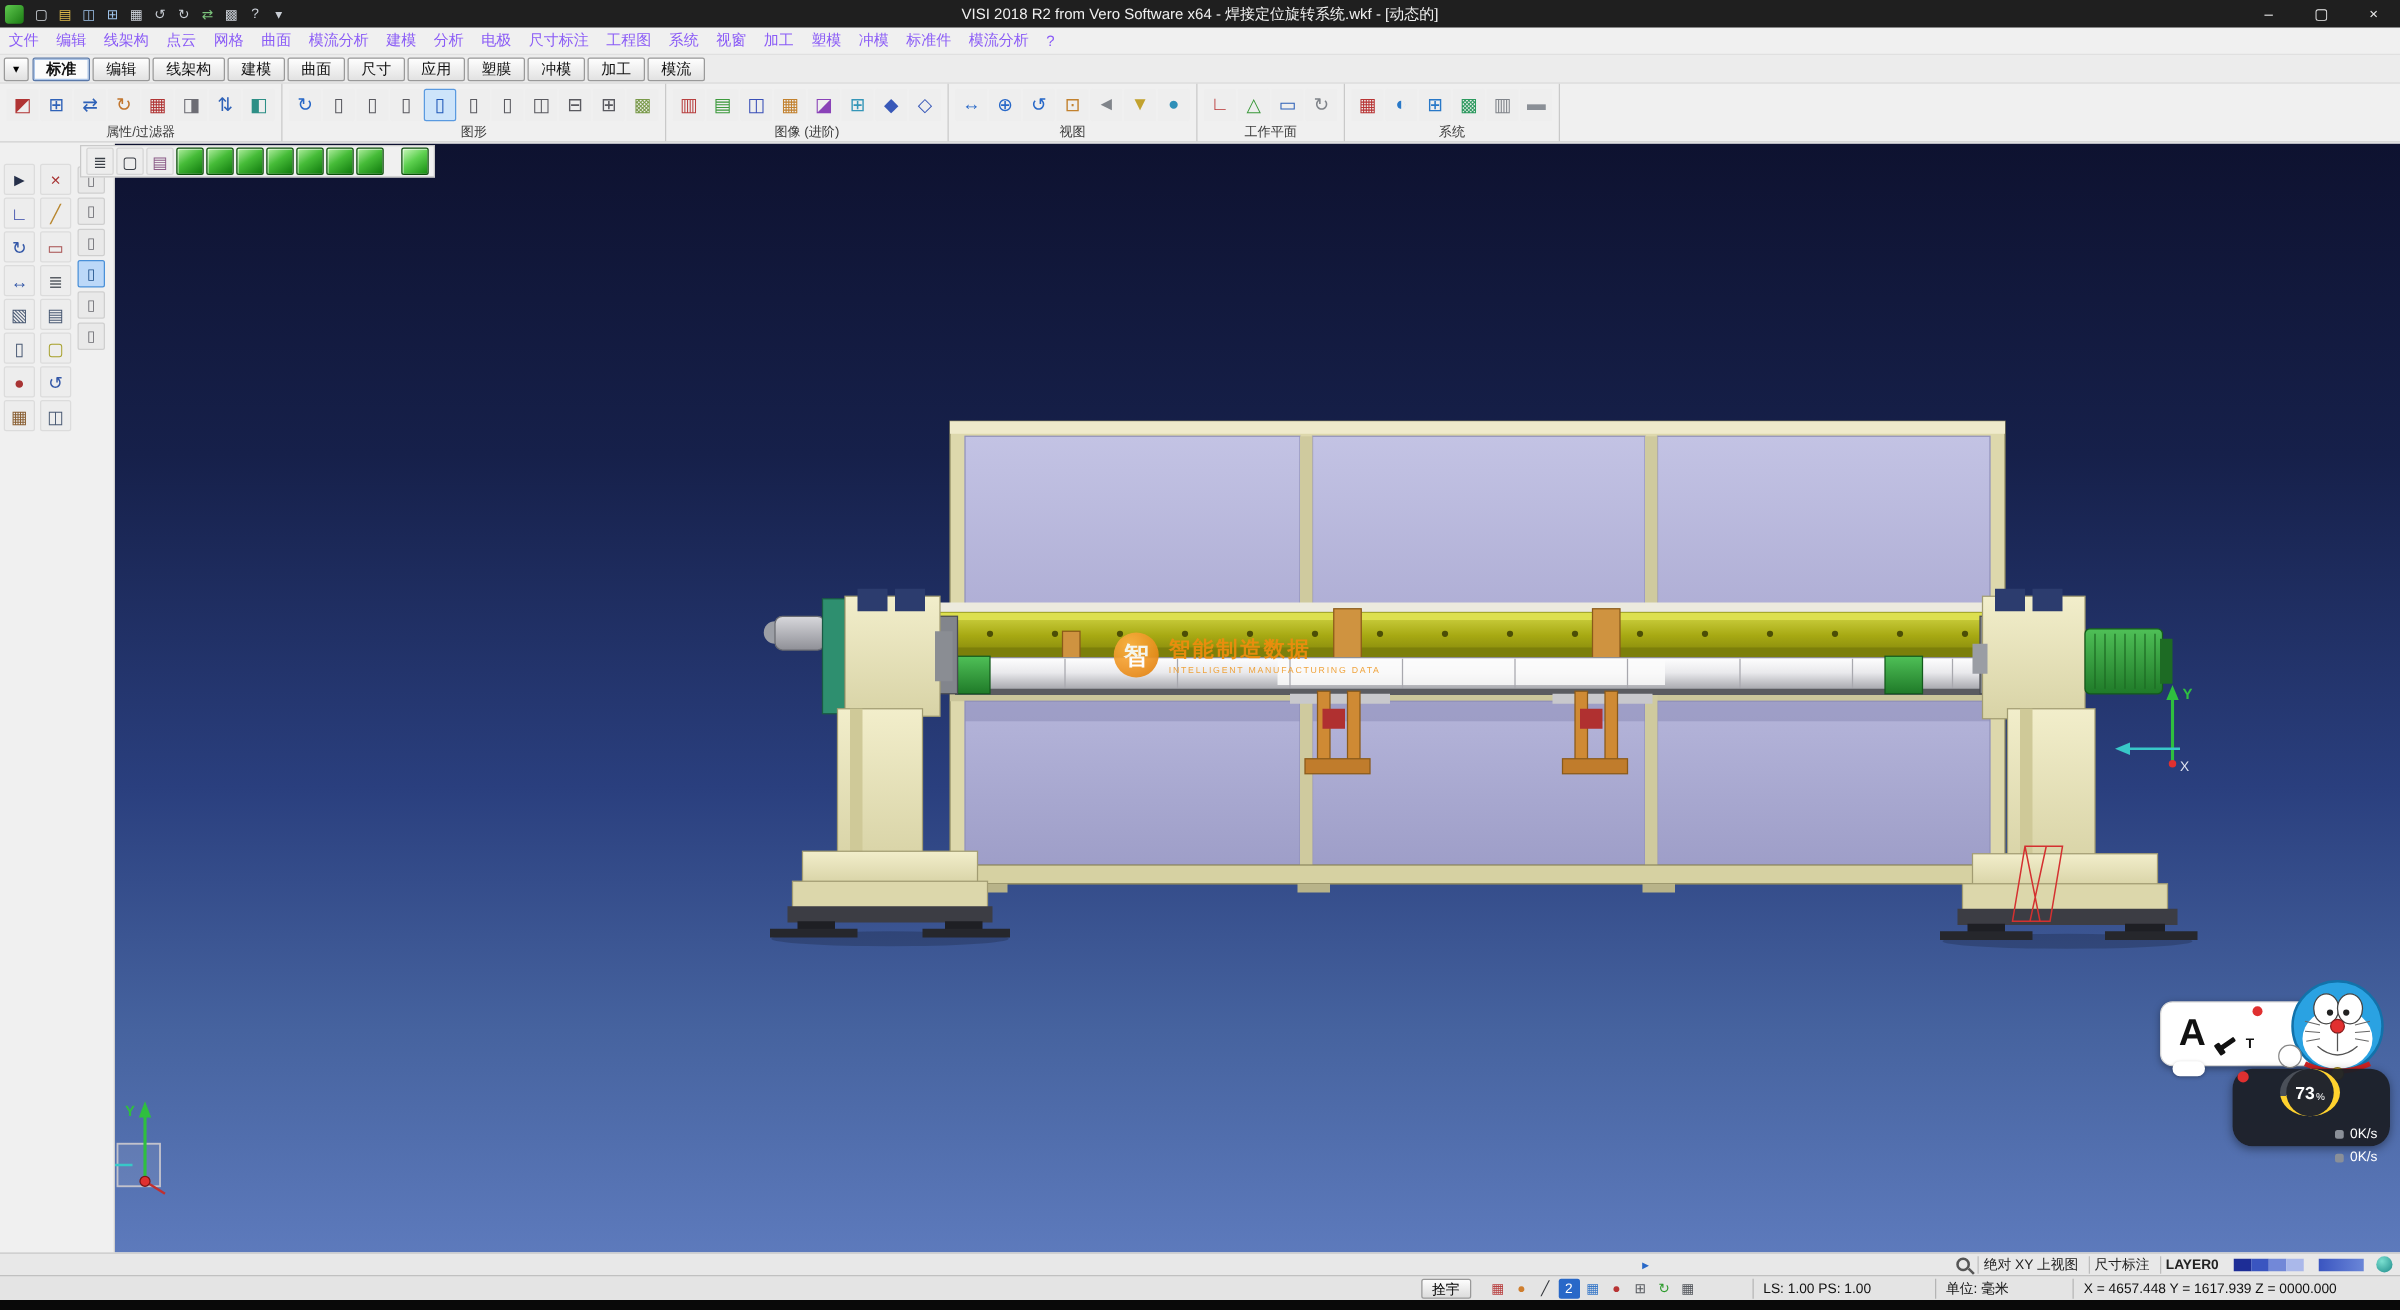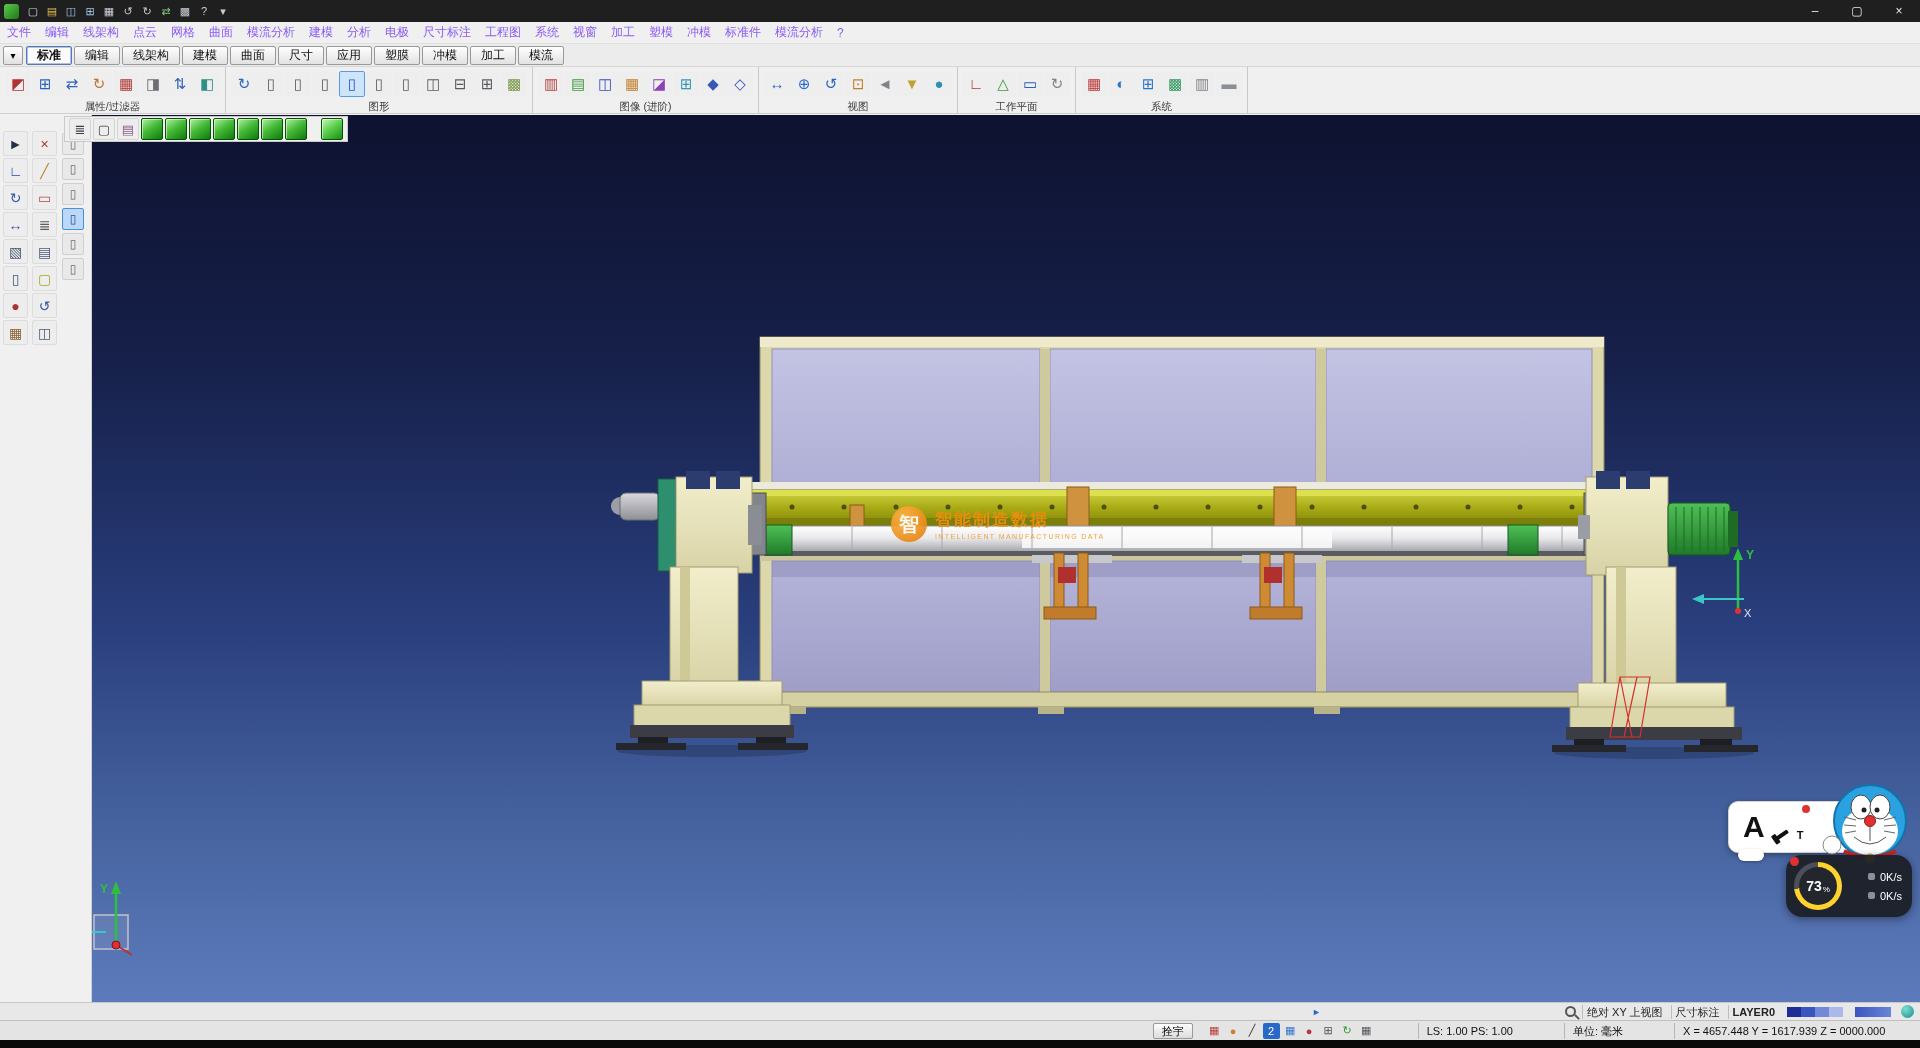--- a/index.html
+++ b/index.html
@@ -62,21 +62,21 @@
   .doraemon { position:absolute; right:8px; top:668px; width:196px; height:142px; z-index:8; }
   .dora-pill { position:absolute; left:12px; top:18px; width:150px; height:52px; background:#fff; border:1px solid #d5d5d5; border-radius:10px; box-shadow:0 2px 6px rgba(0,0,0,.35); display:flex; align-items:center; padding-left:14px; gap:10px; }
   .dora-a { font-size:30px; font-weight:bold; color:#111; line-height:1; }
   .dora-tools { display:flex; align-items:center; gap:8px; margin-top:16px; }
   .hammer { width:14px; height:4px; background:#111; transform:rotate(-35deg); border-radius:1px; position:relative; }
   .hammer::after { content:""; position:absolute; left:-3px; top:-3px; width:5px; height:10px; background:#111; border-radius:1px; }
   .dora-t { font-size:11px; font-weight:bold; color:#111; }
   .dora-dot { position:absolute; left:86px; top:22px; width:8px; height:8px; border-radius:50%; background:#e03030; }
   .dora-foot { position:absolute; left:22px; top:66px; width:26px; height:12px; background:#fff; border-radius:6px; box-shadow:0 1px 3px rgba(0,0,0,.3); }
   .dora-face { position:absolute; left:104px; top:-4px; }
-  .dora-badge { position:absolute; left:70px; top:72px; width:126px; height:62px; background:rgba(28,31,38,.94); border-radius:16px; box-shadow:0 2px 8px rgba(0,0,0,.4); display:flex; align-items:center; padding:0 10px 0 8px; gap:8px; }
+  .dora-badge { position:absolute; left:70px; top:72px; width:126px; height:62px; background:rgba(28,31,38,.94); border-radius:16px; box-shadow:0 2px 8px rgba(0,0,0,.4); display:flex; align-items:center; padding:0 10px 0 8px; gap:8px;flex-direction:column; }
   .ring { width:48px; height:48px; border-radius:50%; display:flex; align-items:center; justify-content:center; }
   .ring-in { width:38px; height:38px; border-radius:50%; background:#23262d; display:flex; align-items:center; justify-content:center; color:#fff; }
   .pct { font-size:14px; font-weight:bold; }
   .pctu { font-size:8px; margin-left:1px; margin-top:6px; }
   .badge-dot { position:absolute; left:74px; top:74px; width:9px; height:9px; border-radius:50%; background:#e03030; z-index:9; }
   .speeds { display:flex; flex-direction:column; gap:7px; margin-left:auto; }
   .speed-row { display:flex; align-items:center; gap:5px; justify-content:flex-end; color:#fff; font-size:11px; }
   .speed-ico { width:7px; height:7px; border-radius:2px; background:#8a8f98; }
 
   
@@ -84,21 +84,21 @@
   .prompt-ico { color:#2868c8; font-size:9px; margin-right:240px; }
   .mag { width:11px; height:11px; border:2px solid #555; border-radius:50%; position:relative; margin-right:2px; }
   .mag::after { content:""; position:absolute; width:6px; height:2px; background:#555; transform:rotate(45deg); left:7px; top:8px; }
   .seg { padding:0 4px; border-left:1px solid #bdbdbd; height:14px; line-height:14px; white-space:nowrap; }
   .seg.layer { font-weight:bold; }
   .swatches { display:flex; margin-left:4px; }
   .sw { width:14px; height:10px; }
   .bluebar { width:36px; height:10px; background:linear-gradient(90deg,#3a55c0,#6a86d8); margin-left:8px; }
   .tealcircle { width:13px; height:13px; border-radius:50%; background:radial-gradient(circle at 35% 30%,#7ae0d0,#1d8a8a); margin-left:6px; }
 
-  .statusB { position:absolute; left:0; right:0; bottom:8px; height:20px; background:#e4e4e4; border-top:1px solid #c0c0c0; display:flex; align-items:center; justify-content:flex-end; padding-right:0; font-size:11px; color:#111; gap:3px; }
+  .statusB { position:absolute; left:0; right:0; bottom:8px; height:20px; background:#e4e4e4; border-top:1px solid #c0c0c0; display:flex; align-items:center; justify-content:flex-end; padding-right:16px; font-size:11px; color:#111; gap:3px; }
   .snapbtn { height:16px; padding:0 8px; font-size:11px; border:1px solid #999; background:linear-gradient(#fdfdfd,#dcdcdc); border-radius:2px; margin-right:10px; font-family:inherit; }
   .sb-ico { width:17px; height:16px; display:flex; align-items:center; justify-content:center; font-size:11px; border-radius:2px; }
   .seg2 { padding:0 8px; border-left:1px solid #b5b5b5; height:16px; line-height:16px; white-space:nowrap;margin-left:40px; }
   .seg2.coords { min-width:246px; }
 
   .taskstrip { position:absolute; left:0; right:0; bottom:0; height:8px; background:#090909; }
 </style>
 </head>
 <body>
 
@@ -124,20 +124,21 @@
         <span class="qa-ico" style="color: rgb(201, 206, 213);">↻</span>
 
         <span class="qa-ico" style="color: rgb(124, 196, 124);">⇄</span>
 
         <span class="qa-ico" style="color: rgb(201, 206, 213);">▩</span>
 
         <span class="qa-ico" style="color: rgb(201, 206, 213);">?</span>
 
         <span class="qa-ico" style="color: rgb(201, 206, 213);">▾</span>
       </div>
+    <div class="title">VISI 2018 R2 from Vero Software x64 - 焊接定位旋转系统.wkf - [动态的]</div>
     <div class="wincontrols">
       <span class="winbtn">–</span>
       <span class="winbtn">▢</span>
       <span class="winbtn">×</span>
     </div>
   </div>
 
   <div class="menubar">
 
       <span class="menu-item">文件</span>

